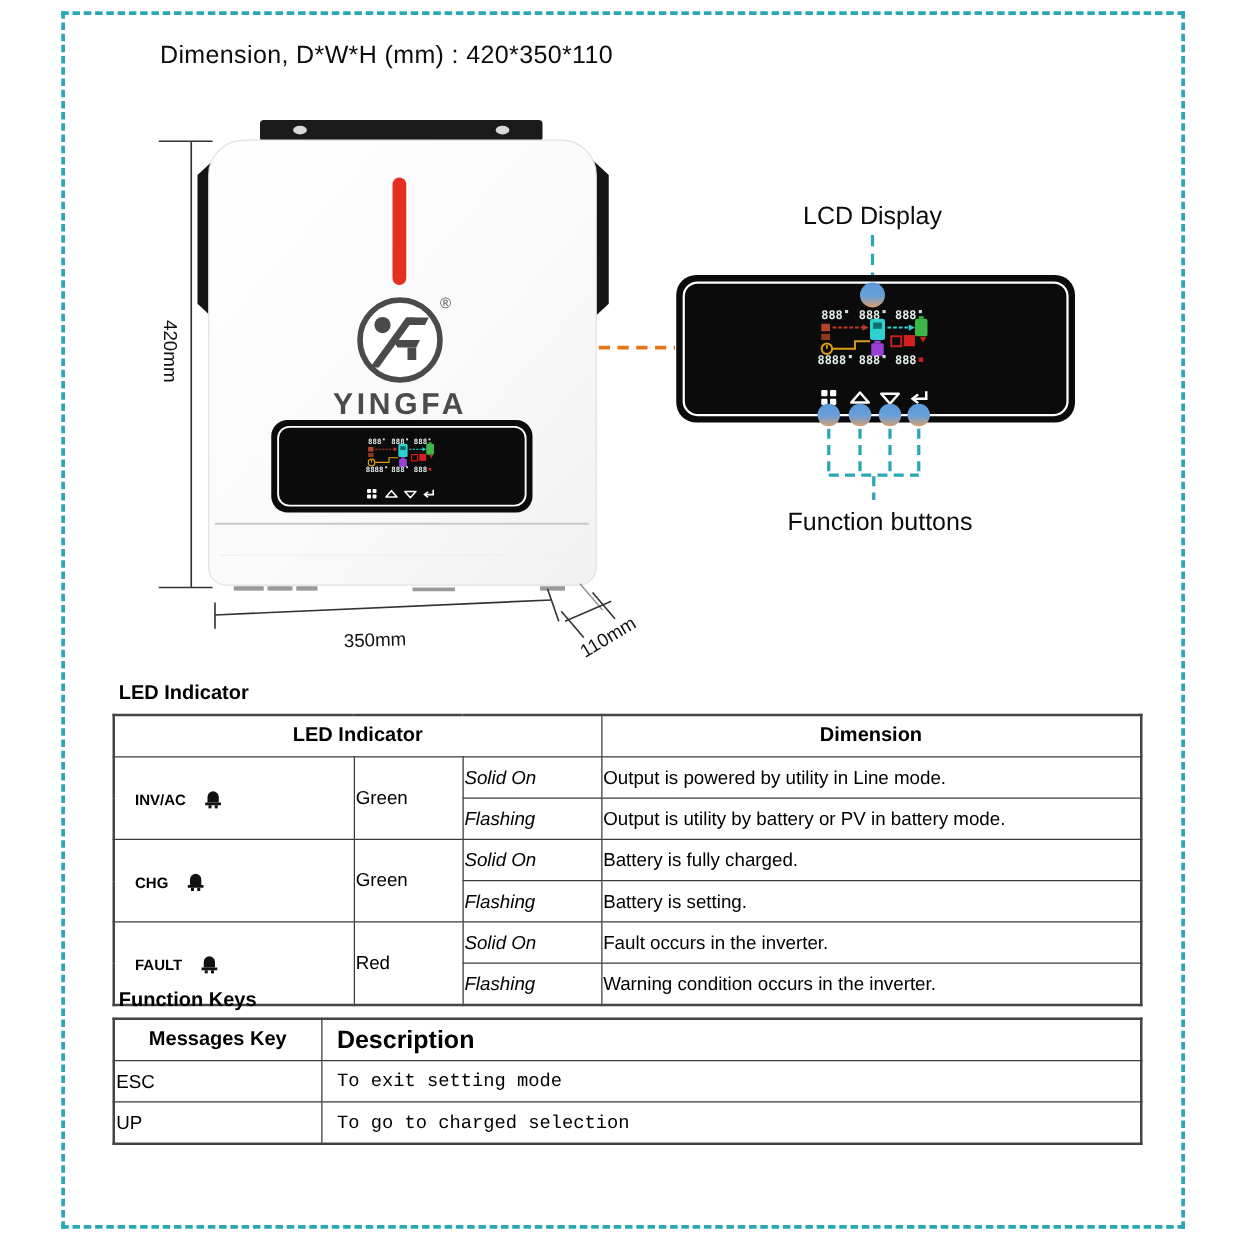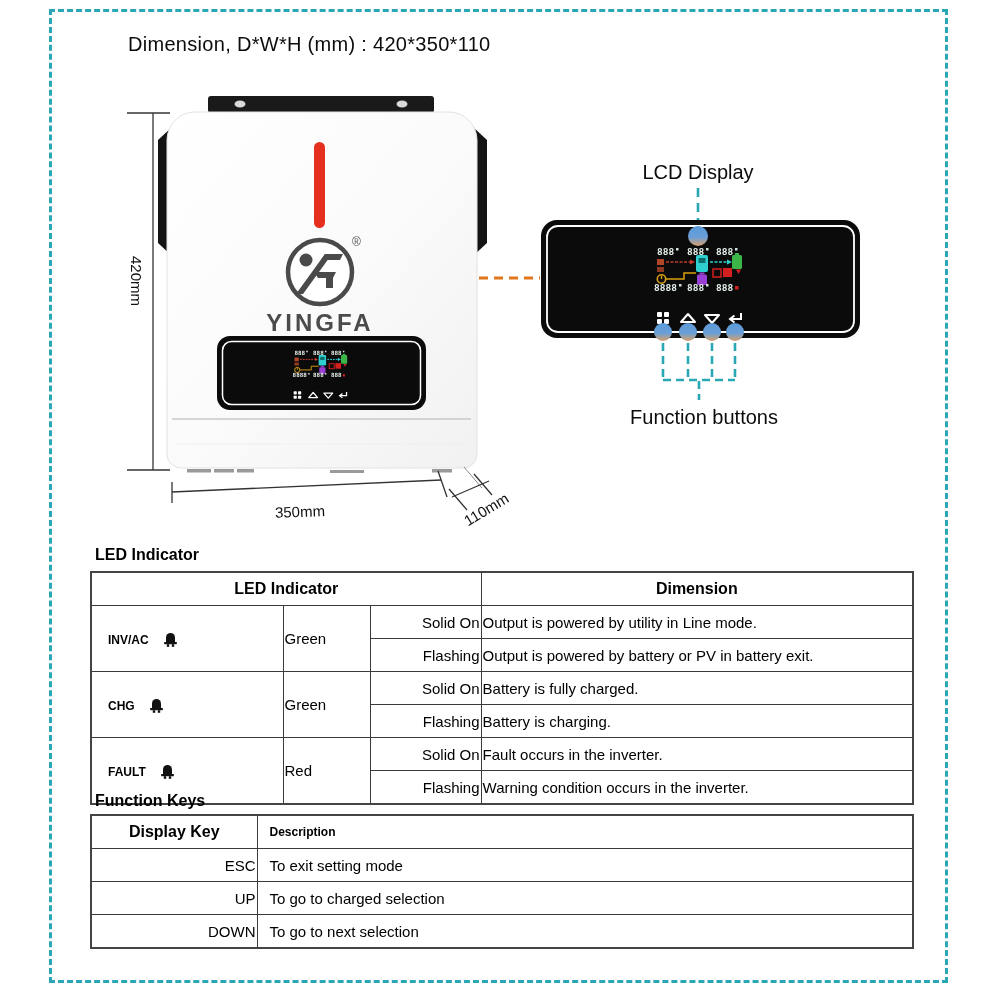--- a/index.html
+++ b/index.html
@@ -12,28 +12,28 @@
   .seg{font-family:"DejaVu Sans Mono",monospace;font-weight:700;fill:#e8f3ec;font-size:9.5px;}
   .svg-label{font-family:"Liberation Sans",sans-serif;font-size:20px;fill:#0c0c0c;}
   .dim-label{font-family:"Liberation Sans",sans-serif;font-size:15px;fill:#111;}
   .brand-text{font-family:"Liberation Sans",sans-serif;font-weight:700;font-size:24px;fill:#4b4b4b;letter-spacing:3px;}
   .section-heading{position:absolute;font-size:16px;font-weight:700;color:#000;}
   table.tbl{position:absolute;border-collapse:collapse;table-layout:fixed;background:#fff;
         font-size:15px;color:#000;}
   table.tbl td{border:1px solid #3a3a3a;overflow:hidden;white-space:nowrap;}
   table.tbl{border:2px solid #444;}
   td.hdr{font-weight:700;font-size:16px;text-align:center;height:30px;}
-  td.hdr-left{font-weight:700;font-size:12px;text-align:left;padding-left:12px;height:30px;}
+  td.hdr-left{font-weight:700;font-size:20px;text-align:left;padding-left:12px;height:30px;}
   td.name-cell{font-weight:700;font-size:12px;padding-left:16px;}
   td.name-cell svg{vertical-align:-3px;margin-left:14px;}
   td.color-cell{padding-left:1px;}
-  td.state-cell{text-align:right;height:30px;}
+  td.state-cell{text-align:left;height:30px;font-style:italic;}
   td.msg-cell{}
-  td.key-cell{text-align:right;height:30px;}
-  td.desc-cell{padding-left:12px;}
+  td.key-cell{text-align:left;height:30px;}
+  td.desc-cell{padding-left:12px;font-family:Liberation Mono, monospace;}
 </style>
 </head>
 <body>
 
 <div class="page">
 
   <div class="dash-frame"></div>
 
   <div class="title">Dimension,  D*W*H  (mm) : 420*350*110</div>
 
@@ -212,36 +212,36 @@
               <rect x="1.2" y="12" width="12.6" height="2.2" fill="#111"></rect>
               <rect x="3.8" y="14.2" width="2.4" height="2.6" fill="#111"></rect>
               <rect x="8.8" y="14.2" width="2.4" height="2.6" fill="#111"></rect>
             </svg></td>
       <td class="color-cell" rowspan="2">Green</td>
       <td class="state-cell">Solid On</td>
       <td class="msg-cell">Output is powered by utility in Line mode.</td>
     </tr>
     <tr>
       <td class="state-cell">Flashing</td>
-      <td class="msg-cell">Output is powered by battery or PV in battery exit.</td>
+      <td class="msg-cell">Output is utility by battery or PV in battery mode.</td>
     </tr>
     <tr>
       <td class="name-cell" rowspan="2"><span>CHG</span><svg width="15" height="17" viewBox="0 0 15 17">
               <path d="M3,7.5 a4.5,4.5 0 0 1 9,0 V12 H3 Z" fill="#111"></path>
               <rect x="1.2" y="12" width="12.6" height="2.2" fill="#111"></rect>
               <rect x="3.8" y="14.2" width="2.4" height="2.6" fill="#111"></rect>
               <rect x="8.8" y="14.2" width="2.4" height="2.6" fill="#111"></rect>
             </svg></td>
       <td class="color-cell" rowspan="2">Green</td>
       <td class="state-cell">Solid On</td>
       <td class="msg-cell">Battery is fully charged.</td>
     </tr>
     <tr>
       <td class="state-cell">Flashing</td>
-      <td class="msg-cell">Battery is charging.</td>
+      <td class="msg-cell">Battery is setting.</td>
     </tr>
     <tr>
       <td class="name-cell" rowspan="2"><span>FAULT</span><svg width="15" height="17" viewBox="0 0 15 17">
               <path d="M3,7.5 a4.5,4.5 0 0 1 9,0 V12 H3 Z" fill="#111"></path>
               <rect x="1.2" y="12" width="12.6" height="2.2" fill="#111"></rect>
               <rect x="3.8" y="14.2" width="2.4" height="2.6" fill="#111"></rect>
               <rect x="8.8" y="14.2" width="2.4" height="2.6" fill="#111"></rect>
             </svg></td>
       <td class="color-cell" rowspan="2">Red</td>
       <td class="state-cell">Solid On</td>
@@ -256,31 +256,27 @@
 
   <div class="section-heading" style="left:95px;top:792px;">Function Keys</div>
 
   <table class="tbl" style="left:90px;top:814px;width:822px;">
     <colgroup>
         <col style="width:166px">
         <col style="width:656px">
       </colgroup>
     <tbody>
         <tr>
-      <td class="hdr">Display Key</td>
+      <td class="hdr">Messages Key</td>
       <td class="hdr-left">Description</td>
     </tr>
     <tr>
       <td class="key-cell">ESC</td>
       <td class="desc-cell">To exit setting mode</td>
     </tr>
     <tr>
       <td class="key-cell">UP</td>
       <td class="desc-cell">To go to charged selection</td>
     </tr>
-    <tr>
-      <td class="key-cell">DOWN</td>
-      <td class="desc-cell">To go to next selection</td>
-    </tr>
   </tbody>
     </table>
 
 </div>
 
 </body></html>

